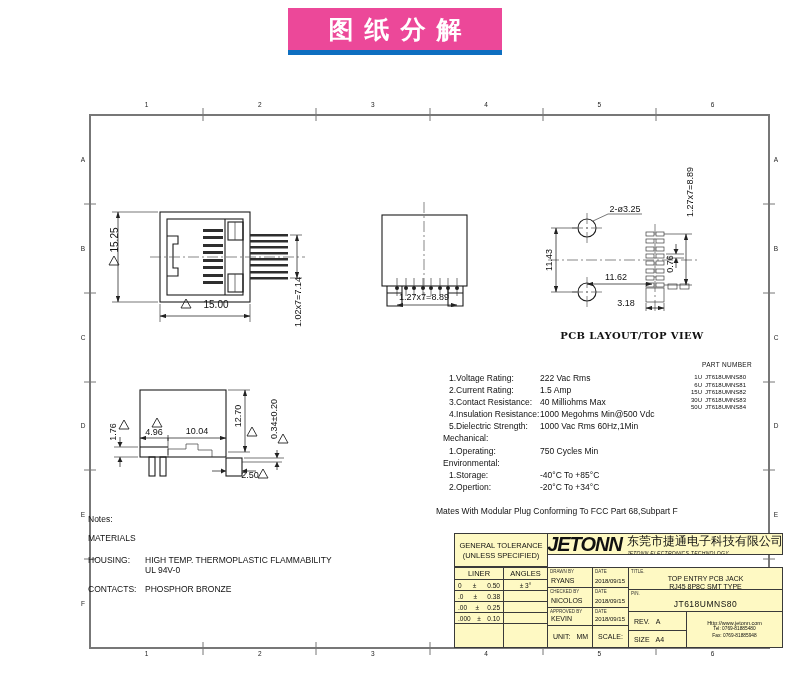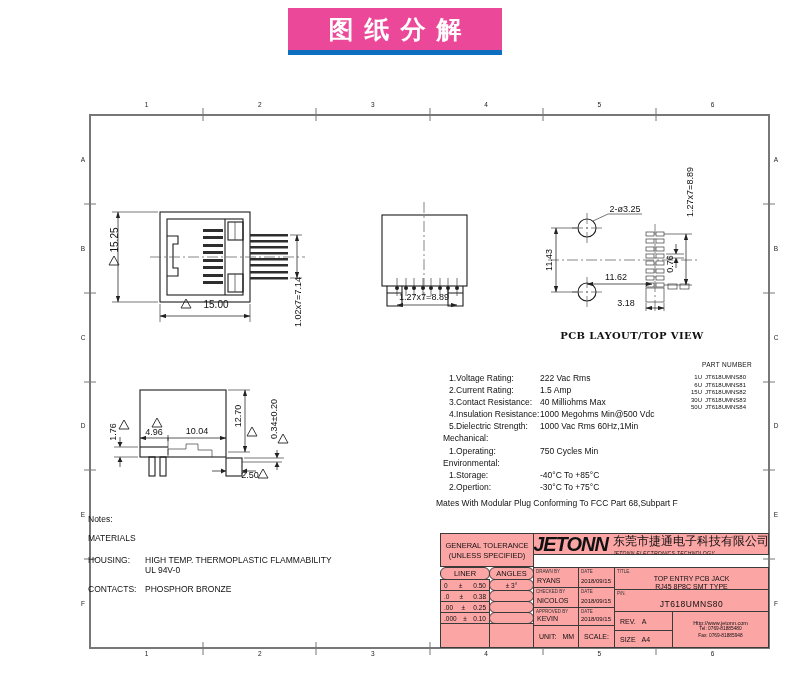--- a/index.html
+++ b/index.html
@@ -27,36 +27,36 @@
   
   .lbl{position:absolute;transform:translate(-50%,-50%);font-size:9px;white-space:nowrap;color:#111;}
   .rot{transform:translate(-50%,-50%) rotate(-90deg);}
   .big{font-size:10px;}
   .pcbt{font-family:"DejaVu Serif",serif;font-weight:bold;font-size:10px;letter-spacing:.4px;}
   
   .specs{position:absolute;left:436px;top:372px;width:332px;font-size:8.5px;line-height:12.1px;}
   .sh{padding-left:7px;}
   .sr{display:flex;}
   .sl{width:104px;padding-left:13px;box-sizing:border-box;}
-  .fn{margin-top:4px;}
+  .fn{margin-top:12px;}
   
   .pns{position:absolute;left:686px;top:361px;width:82px;font-size:6px;}
   .pns .t{font-size:6.5px;text-align:center;margin-bottom:6px;letter-spacing:.3px;}
   .pnr{display:flex;line-height:7.6px;}
   .pnc{width:16px;text-align:right;margin-right:3px;}
   
   .notes{position:absolute;left:88px;top:514px;width:312px;font-size:8.5px;line-height:10px;}
   .n1{margin-bottom:9px;}
   .n2{margin-bottom:12px;}
   .nr{display:flex;margin-bottom:9px;}
   .nl{width:57px;}
   
   .tb{position:absolute;left:440px;top:533px;width:329px;height:115px;}
-  .c{position:absolute;border:1px solid #3a3a3a;box-sizing:border-box;overflow:hidden;background:#fca5a5;}
-  .cc{display:flex;align-items:center;justify-content:center;border-radius:6px;}
+  .c{position:absolute;border:1px solid #3a3a3a;box-sizing:border-box;overflow:hidden;background:#fef9c3;margin-left:14px;}
+  .cc{display:flex;align-items:center;justify-content:center;}
   .gt{text-align:center;font-size:7.5px;line-height:9.5px;padding-top:7px;}
   .logoC{display:flex;align-items:center;justify-content:center;gap:5px;}
   .logo{font-style:italic;font-weight:900;font-size:20px;letter-spacing:-1px;}
   .comp{display:flex;flex-direction:column;}
   .cn{font-size:12px;font-weight:normal;white-space:nowrap;font-family:"DejaVu Sans",sans-serif;}
   .en{font-size:5px;font-style:italic;letter-spacing:.3px;white-space:nowrap;}
   .hdr{font-size:7.5px;}
   .tolL{display:flex;align-items:center;justify-content:space-between;padding:0 3px;font-size:6.5px;}
   .tolA{font-size:6.5px;}
   .tlb{position:absolute;top:1px;left:2px;font-size:4.5px;color:#333;}
@@ -283,21 +283,21 @@
         <span class="sl">1.Operating:</span>
         <span>750 Cycles Min</span>
       </div>
     <div class="sh">Environmental:</div>
     <div class="sr">
         <span class="sl">1.Storage:</span>
         <span>-40°C To +85°C</span>
       </div>
     <div class="sr">
         <span class="sl">2.Opertion:</span>
-        <span>-30°C To +75°C</span>
+        <span>-20°C To +34°C</span>
       </div>
     <div class="fn">Mates With Modular Plug Conforming To FCC Part 68,Subpart F</div>
   </div>
 
   <div class="pns">
     <div class="t">PART NUMBER</div>
     <div class="pnr">
         <span class="pnc">1U</span>
         <span>JT618UMNS80</span>
       </div>

